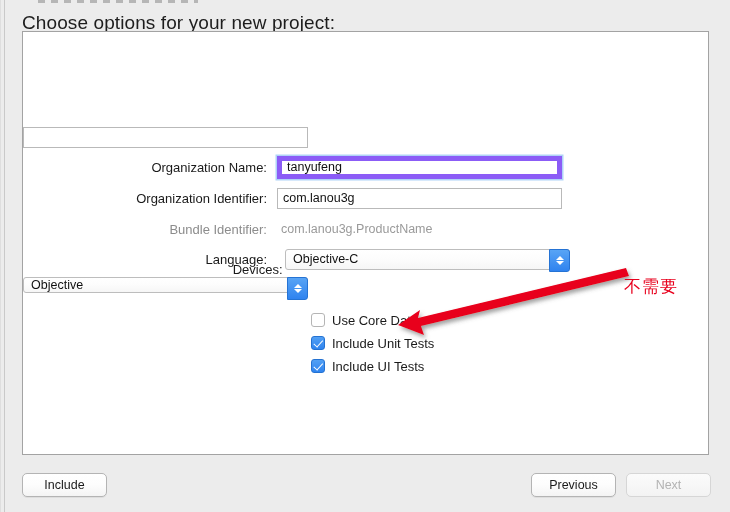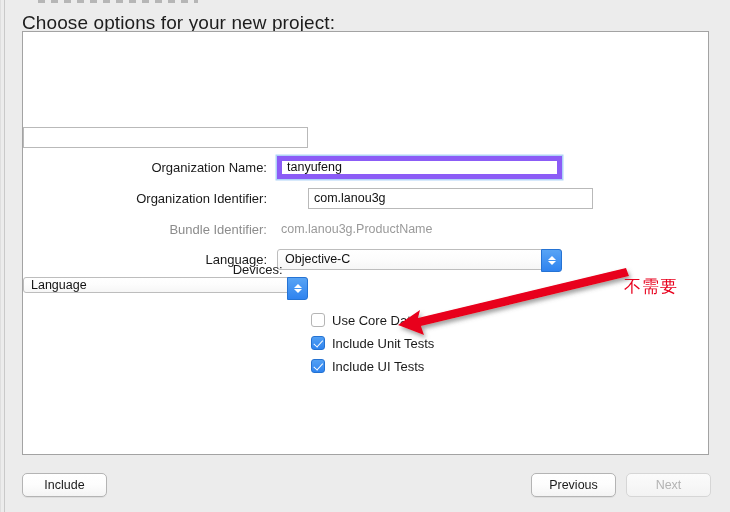--- a/index.html
+++ b/index.html
@@ -253,45 +253,45 @@
 
     <div class="row" style="top:94px;">
       <input class="textfield" value="" style="">
     </div>
 
     <div class="row" style="top:124px;">
       <div class="row-label">Organization Name:</div>
       <input class="textfield focused" value="tanyufeng" style="">
     </div>
 
-    <div class="row" style="top:155px;gap:31px;">
+    <div class="row" style="top:155px;">
       <div class="row-label">Organization Identifier:</div>
       <input class="textfield" value="com.lanou3g" style="">
     </div>
 
     <div class="row" style="top:186px;">
       <div class="row-label dim">Bundle Identifier:</div>
       <div class="static-value">com.lanou3g.ProductName</div>
     </div>
 
-    <div class="row" style="top:216px;">
+    <div class="row" style="top:216px;gap:8px;">
       <div class="row-label">Language:</div>
       <div class="popup">
         <span>Objective-C</span>
         <span class="popup-arrow-btn">
           <span class="chev up"></span>
           <span class="chev down"></span>
         </span>
       </div>
     </div>
 
     <div class="row" style="top:230px;flex-direction:column;">
       <div class="row-label">Devices:</div>
       <div class="popup">
-        <span>Language</span>
+        <span>Objective</span>
         <span class="popup-arrow-btn">
           <span class="chev up"></span>
           <span class="chev down"></span>
         </span>
       </div>
     </div>
 
     <div class="checkrow" style="top:279px;">
       <span class="checkbox off"></span>
       <span class="check-label">Use Core Data</span>

